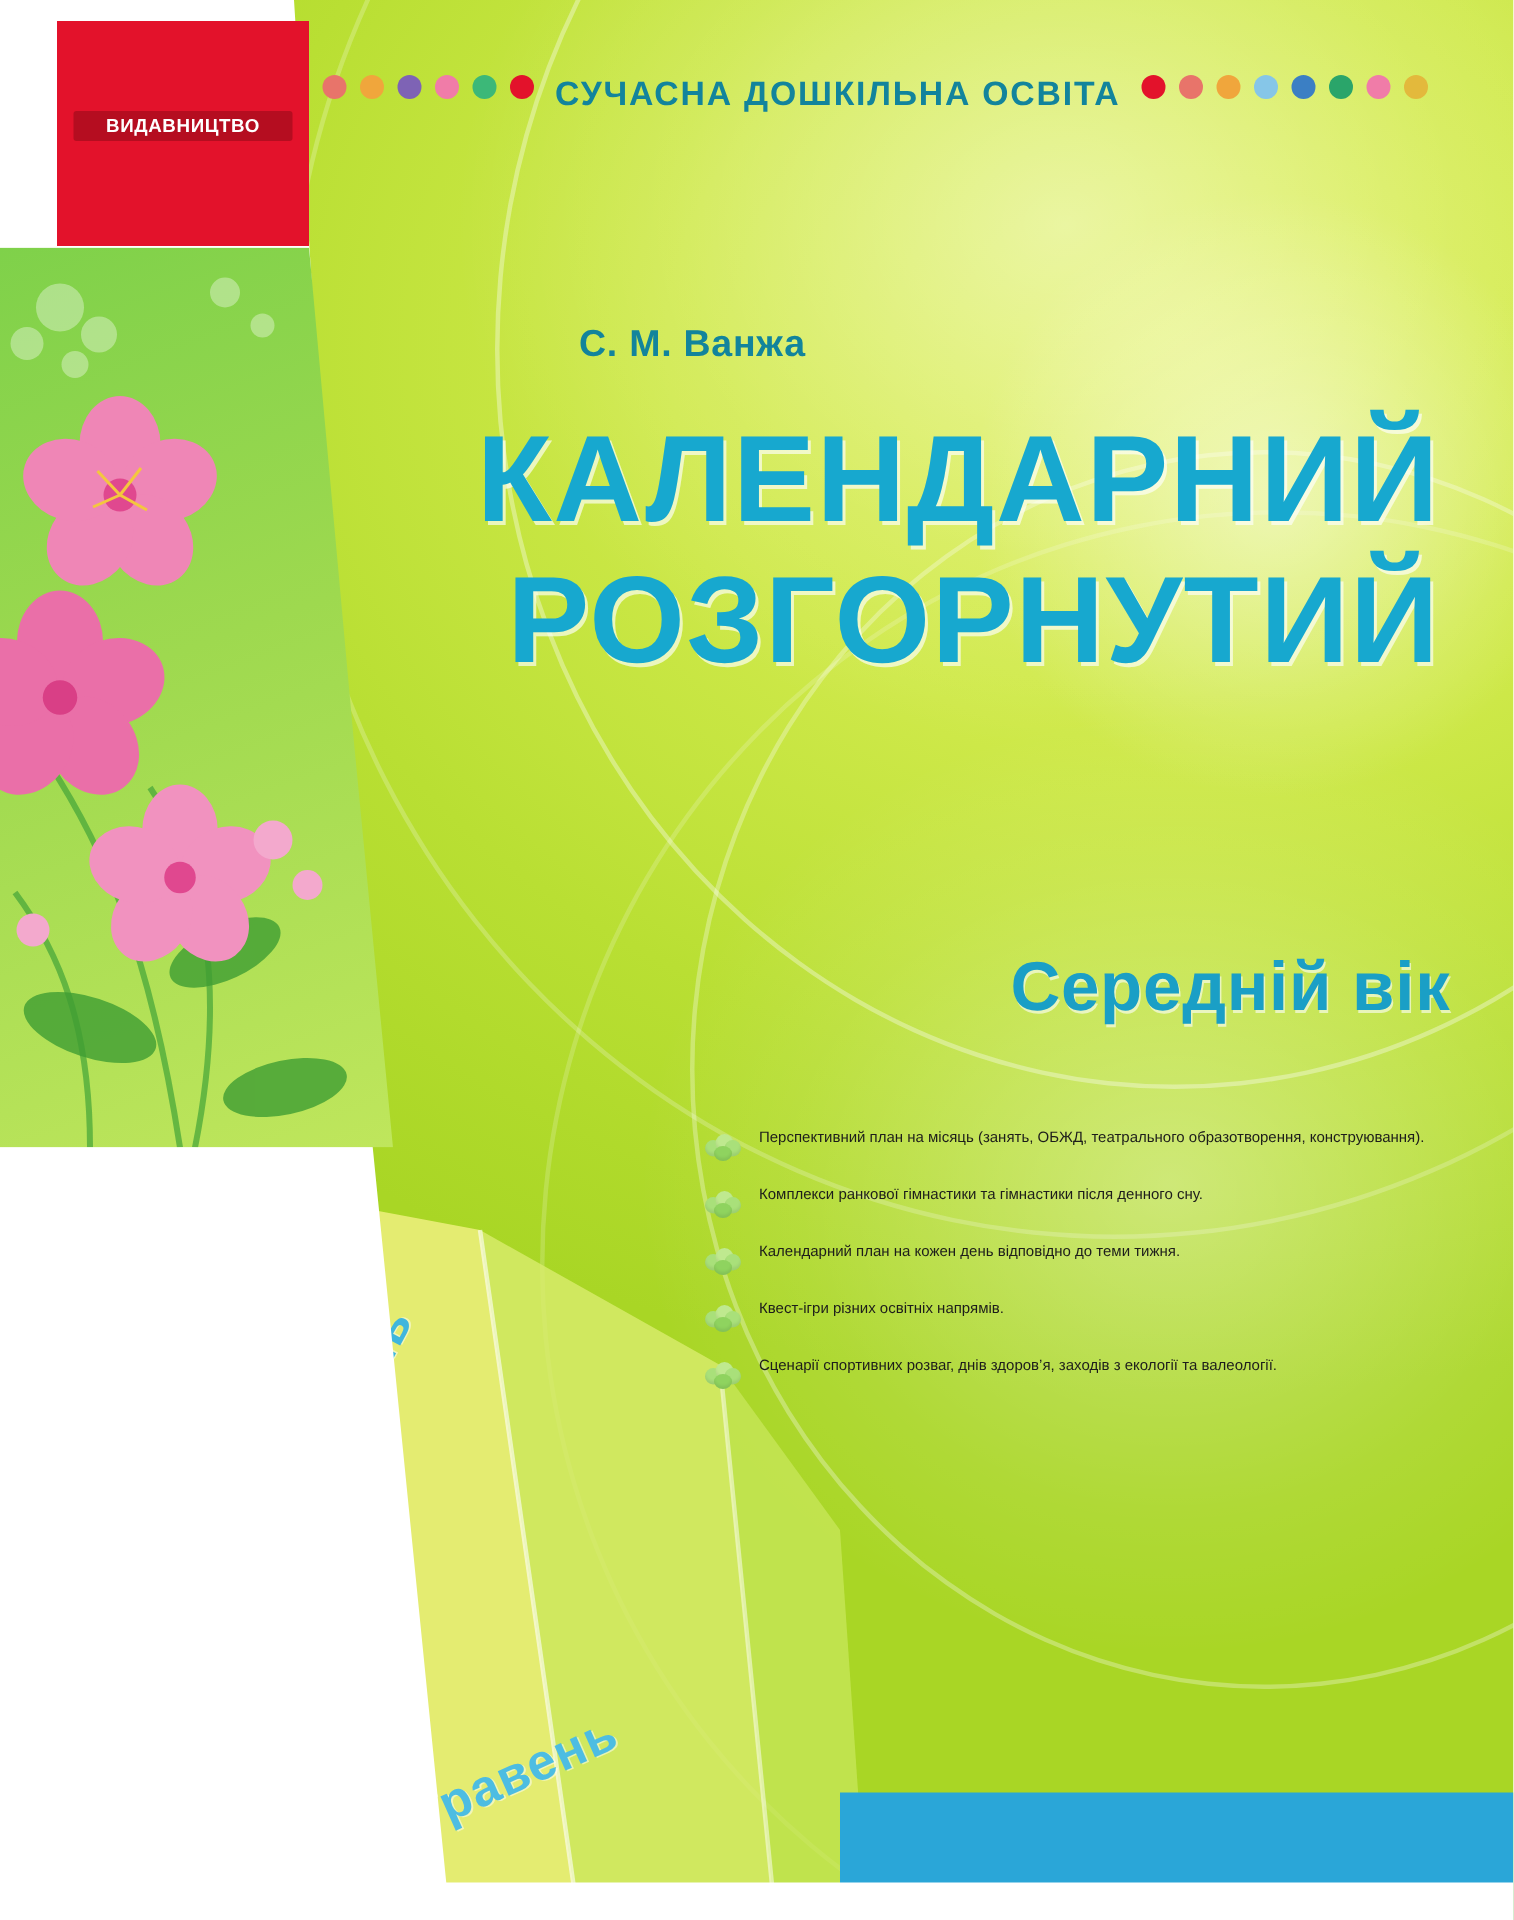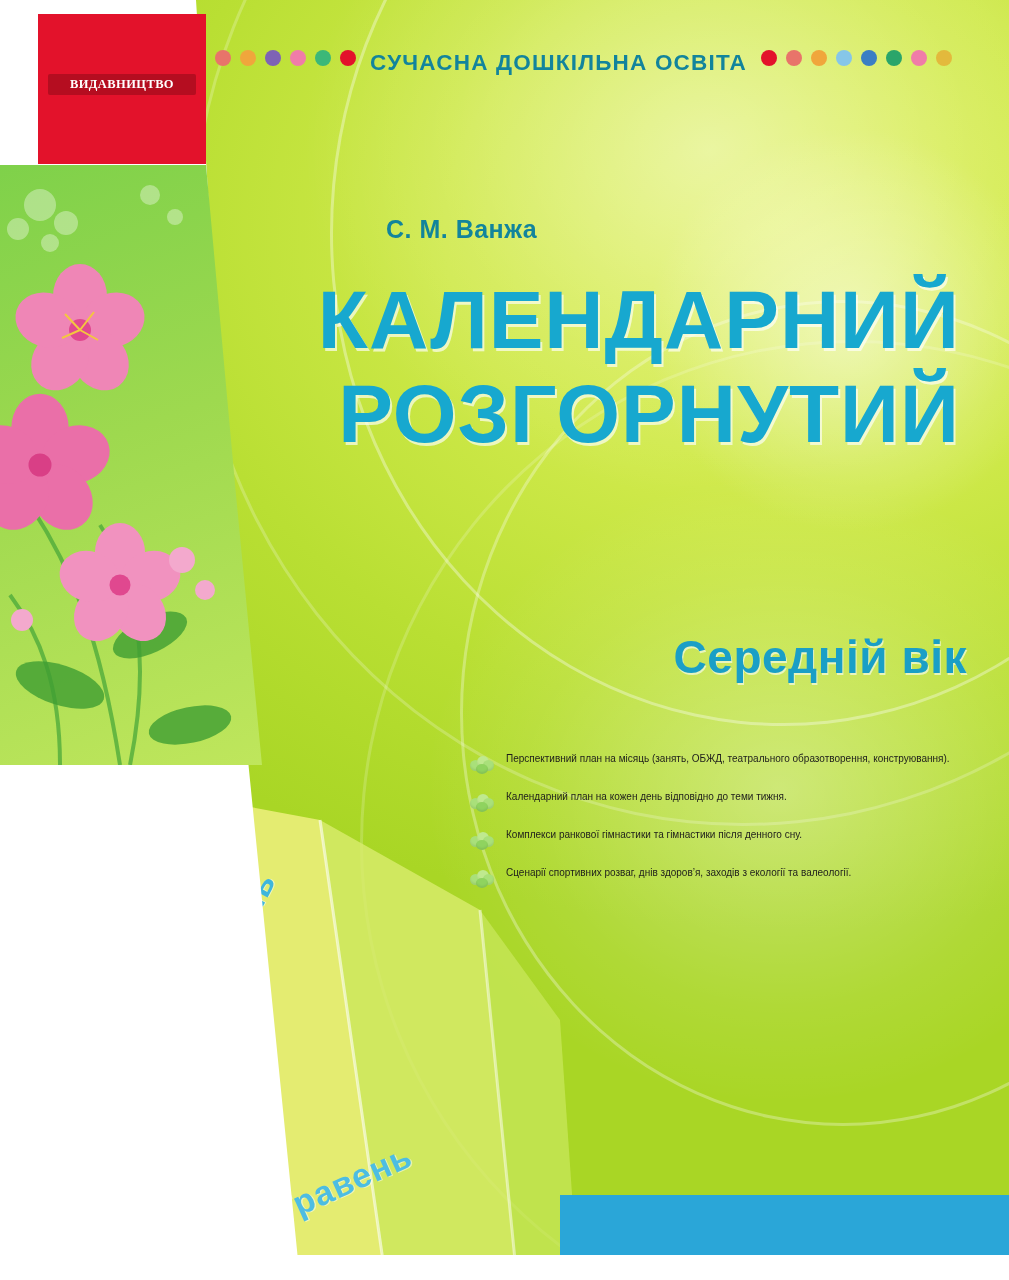--- a/index.html
+++ b/index.html
@@ -42,21 +42,21 @@
   }
 
   
   .ranok{
     position:absolute;left:38px;top:14px;width:168px;height:150px;
     background:#e3122b;
     display:flex;flex-direction:column;align-items:center;justify-content:center;
   }
   .ranok .vyd{
     color:#ffffff;font-size:12.5px;letter-spacing:.4px;font-weight:bold;
-    background:#b50d20;padding:3px 22px;border-radius:2px;margin-bottom:10px;font-family:Liberation Serif, serif;
+    background:#b50d20;padding:3px 22px;border-radius:2px;margin-bottom:10px;
   }
   .ranok .name{
     color:#ffffff;font-size:36px;font-weight:bold;letter-spacing:1px;
     text-shadow:1px 1px 0 rgba(0,0,0,.25);
   }
 
   
   .topstrip{
     position:absolute;left:215px;top:50px;width:780px;height:36px;
     display:flex;align-items:flex-start;
@@ -289,30 +289,39 @@
         </span>
       <span class="ftext">Перспективний план на місяць (занять, ОБЖД, театрального образотворення, конструювання).</span>
     </div>
     <div class="feature">
       <span class="bicon">
           <i class="p1"></i>
           <i class="p2"></i>
           <i class="p3"></i>
           <i class="p4"></i>
         </span>
+      <span class="ftext">Комплекси ранкової гімнастики та гімнастики після денного сну.</span>
+    </div>
+    <div class="feature">
+      <span class="bicon">
+          <i class="p1"></i>
+          <i class="p2"></i>
+          <i class="p3"></i>
+          <i class="p4"></i>
+        </span>
       <span class="ftext">Календарний план на кожен день відповідно до теми тижня.</span>
     </div>
     <div class="feature">
       <span class="bicon">
           <i class="p1"></i>
           <i class="p2"></i>
           <i class="p3"></i>
           <i class="p4"></i>
         </span>
-      <span class="ftext">Комплекси ранкової гімнастики та гімнастики після денного сну.</span>
+      <span class="ftext">Квест-ігри різних освітніх напрямів.</span>
     </div>
     <div class="feature">
       <span class="bicon">
           <i class="p1"></i>
           <i class="p2"></i>
           <i class="p3"></i>
           <i class="p4"></i>
         </span>
       <span class="ftext">Сценарії спортивних розваг, днів здоров’я, заходів з екології та валеології.</span>
     </div>

